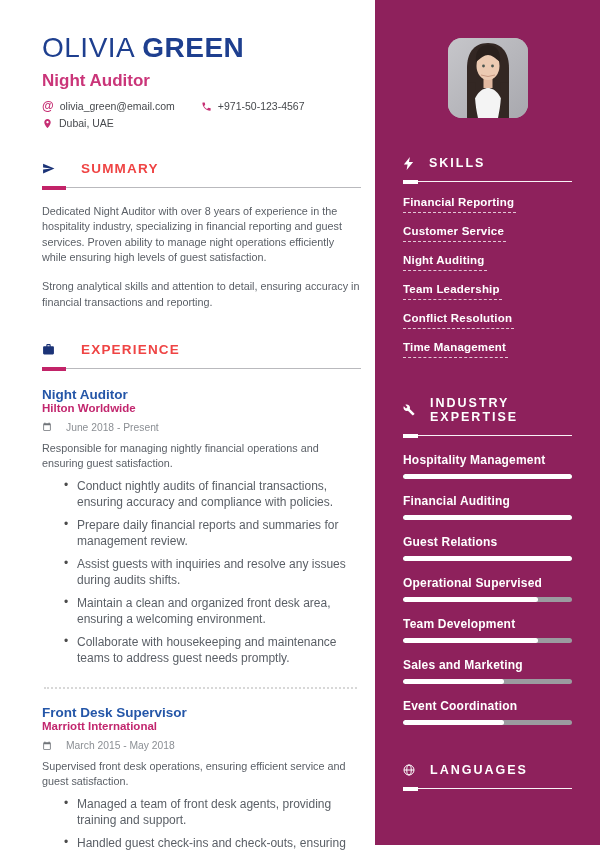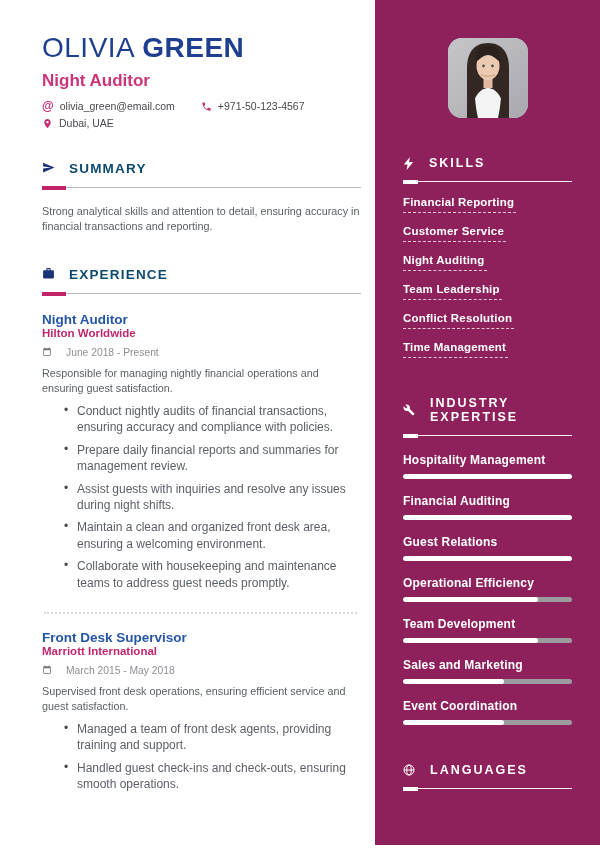--- a/index.html
+++ b/index.html
@@ -13,21 +13,21 @@
   .name .last{font-weight:800;margin-left:7px;}
   .job-headline{font-size:17px;font-weight:700;color:#ca3579;margin-top:9px;}
   .contact{margin-top:8px;font-size:10.5px;color:#46494d;}
   .c-row{display:flex;align-items:center;margin-top:4px;}
   .c-item{display:flex;align-items:center;margin-right:26px;}
   .c-icon{color:#c62f74;margin-right:6px;display:inline-flex;align-items:center;}
   .c-icon svg{display:block;}
   .at-glyph{font-weight:700;font-size:12px;color:#c62f74;}
 
   .section{margin-top:32px;}
-  .sec-head{display:flex;gap:14px;color:#0c4a6e;font-weight:800;font-size:13.5px;letter-spacing:1.2px;}
+  .sec-head{display:flex;align-items:center;gap:26px;color:#ef4444;font-weight:800;font-size:13.5px;letter-spacing:1.2px;}
   .sec-head svg{display:block;}
   .rule{position:relative;height:4px;margin-top:10px;}
   .rule .track{position:absolute;left:0;right:0;top:1px;height:1px;background:#b9b9bd;}
   .rule .accent{position:absolute;left:0;top:0;width:24px;height:4px;background:#c22368;}
 
   .para{font-size:10.8px;color:#5a5f66;line-height:1.42;margin:14px 0 0;}
 
   .job{margin-top:16px;}
   .job-title{font-size:13.5px;font-weight:700;color:#2456a8;}
   .company{font-size:11.5px;font-weight:700;color:#c2266e;margin-top:0;}
@@ -109,20 +109,21 @@
           <svg width="13" height="13" viewBox="0 0 24 24" fill="#1b3377">
               <path d="M2.01 21L23 12 2.01 3 2 10l15 2-15 2z"></path>
             </svg>
         </span>
         <span>SUMMARY</span>
       </div>
       <div class="rule">
           <span class="track"></span>
           <span class="accent"></span>
         </div>
+      <p class="para">Dedicated Night Auditor with over 8 years of experience in the hospitality industry, specializing in financial reporting and guest services. Proven ability to manage night operations efficiently while ensuring high levels of guest satisfaction.</p>
       <p class="para">Strong analytical skills and attention to detail, ensuring accuracy in financial transactions and reporting.</p>
     </div>
 
     <div class="section">
       <div class="sec-head">
         <span>
           <svg width="13" height="13" viewBox="0 0 24 24" fill="#1b3377">
               <path d="M20 6h-4V4c0-1.11-.89-2-2-2h-4c-1.11 0-2 .89-2 2v2H4c-1.11 0-2 .89-2 2v11c0 1.11.89 2 2 2h16c1.11 0 2-.89 2-2V8c0-1.11-.89-2-2-2zm-6 0h-4V4h4v2z"></path>
             </svg>
         </span>
@@ -141,21 +142,21 @@
             <svg width="10" height="10" viewBox="0 0 24 24" fill="#6f7378">
                 <path d="M19 3h-1V1h-2v2H8V1H6v2H5c-1.11 0-2 .9-2 2v14c0 1.1.89 2 2 2h14c1.1 0 2-.9 2-2V5c0-1.1-.9-2-2-2zm0 16H5V8h14v11z"></path>
               </svg>
           </span>
           <span>June 2018 - Present</span>
         </div>
         <div class="job-desc">Responsible for managing nightly financial operations and ensuring guest satisfaction.</div>
         <ul class="bullets">
           <li>Conduct nightly audits of financial transactions, ensuring accuracy and compliance with policies.</li>
           <li>Prepare daily financial reports and summaries for management review.</li>
-          <li>Assist guests with inquiries and resolve any issues during night shifts.</li>
+          <li>Assist guests with inquiries and resolve any issues during audits shifts.</li>
           <li>Maintain a clean and organized front desk area, ensuring a welcoming environment.</li>
           <li>Collaborate with housekeeping and maintenance teams to address guest needs promptly.</li>
         </ul>
       </div>
 
       <hr class="sep">
 
       <div class="job">
         <div class="job-title">Front Desk Supervisor</div>
         <div class="company">Marriott International</div>
@@ -252,21 +253,21 @@
               <span class="fill" style="width: 100%;"></span>
             </div>
       </div>
       <div class="exp-item">
         <div class="exp-label">Guest Relations</div>
         <div class="bar">
               <span class="fill" style="width: 100%;"></span>
             </div>
       </div>
       <div class="exp-item">
-        <div class="exp-label">Operational Efficiency</div>
+        <div class="exp-label">Operational Supervised</div>
         <div class="bar">
               <span class="fill" style="width: 80%;"></span>
             </div>
       </div>
       <div class="exp-item">
         <div class="exp-label">Team Development</div>
         <div class="bar">
               <span class="fill" style="width: 80%;"></span>
             </div>
       </div>

